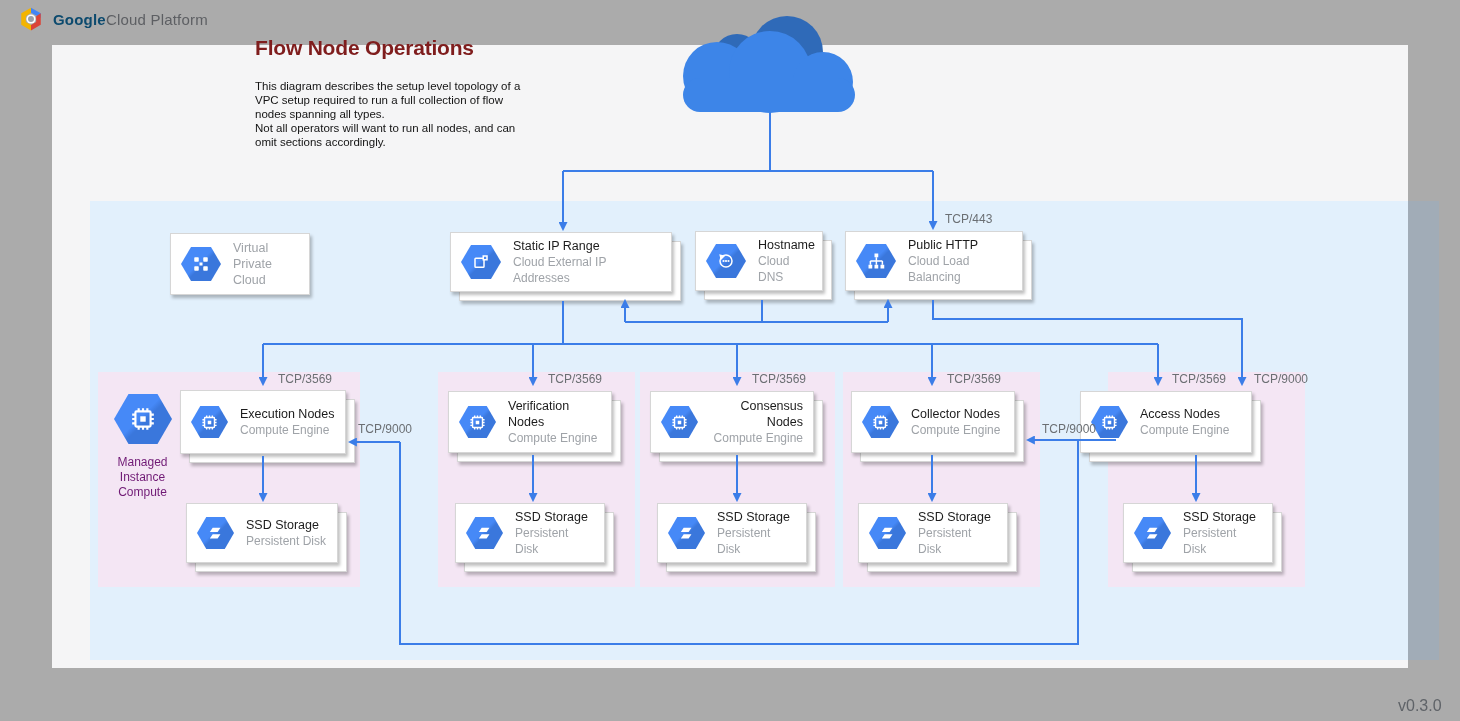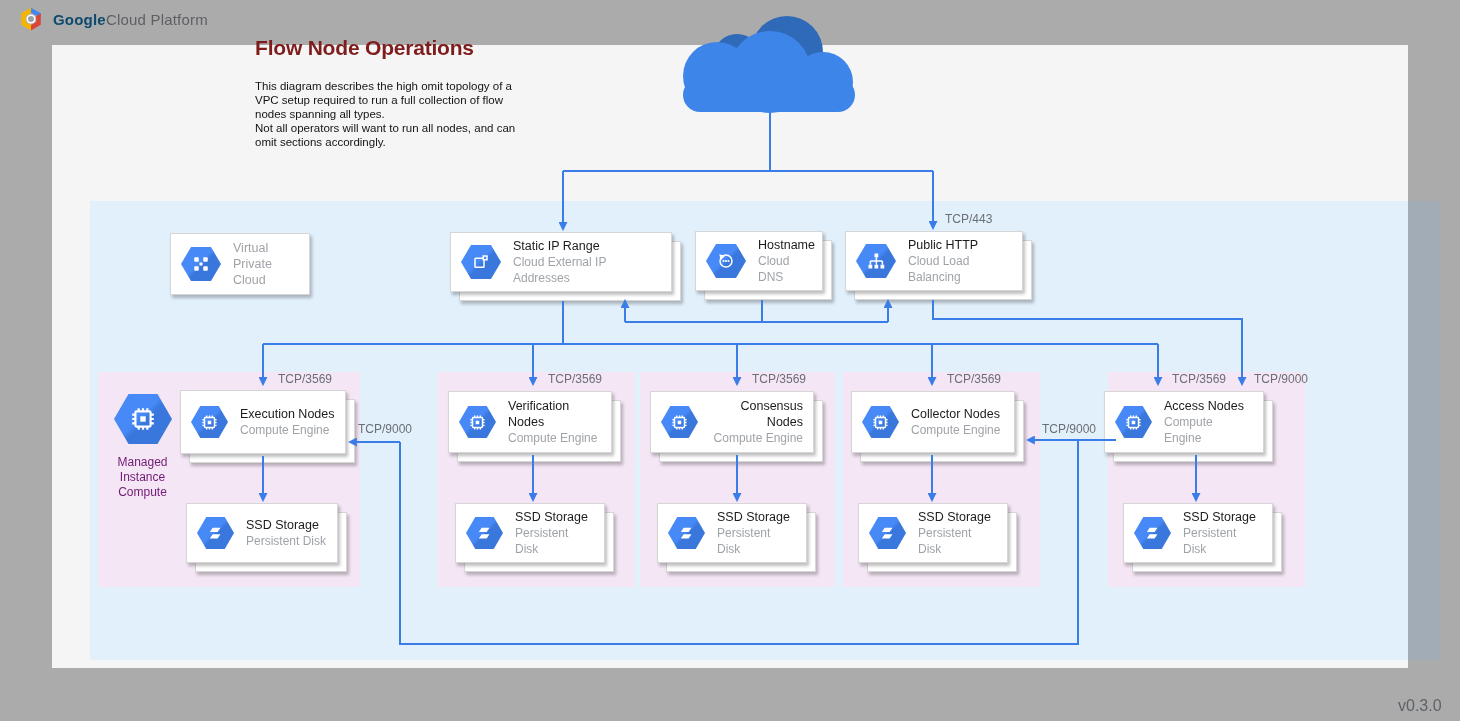--- a/index.html
+++ b/index.html
@@ -68,21 +68,21 @@
         <path d="M24 3 L6 13.5 V34.5 L24 45 V35 L14.5 29.5 V19 L24 12.5 z" fill="#f4b400"></path>
         <circle cx="24" cy="24" r="8.5" fill="#ffffff"></circle>
         <circle cx="24" cy="24" r="5.5" fill="#9aa0a6"></circle>
       </svg>
     </span>
     <span class="brand-text"><b>Google</b><span>Cloud Platform</span></span>
   </div>
 
   <div class="doc-title">Flow Node Operations</div>
   <div class="doc-desc">
-    <div>This diagram describes the high omit topology of a</div>
+    <div>This diagram describes the setup level topology of a</div>
     <div>VPC setup required to run a full collection of flow</div>
     <div>nodes spanning all types.</div>
     <div>Not all operators will want to run all nodes, and can</div>
     <div>omit sections accordingly.</div>
   </div>
 
   <div class="vpc-zone"></div>
   <div class="vpc-zone-edge"></div>
 
   <div class="node-section" style="left:98px;width:262px;"></div>
@@ -250,21 +250,21 @@
             </g>
             <rect x="9.5" y="9.5" width="5" height="5" fill="#fff"></rect>
           </svg>
       </span>
       <span class="card-txt">
         <span class="card-title">Collector Nodes</span>
         <span class="card-sub">Compute Engine</span>
       </span>
     </div>
   </div>
-  <div class="stack" style="left:1104px;top:391px;width:160px;height:62px;">
+  <div class="stack" style="left:1080px;top:391px;width:160px;height:62px;padding-left:12px;">
     <div class="card back"></div>
     <div class="card front">
       <span class="hex hex-sm">
         <svg width="17" height="17" viewBox="0 0 24 24">
             <g fill="none" stroke="#fff" stroke-width="2">
               <rect x="5" y="5" width="14" height="14" rx="1"></rect>
               <path d="M8 5V2 M12 5V2 M16 5V2 M8 22V19 M12 22V19 M16 22V19 M5 8H2 M5 12H2 M5 16H2 M22 8H19 M22 12H19 M22 16H19"></path>
             </g>
             <rect x="9.5" y="9.5" width="5" height="5" fill="#fff"></rect>
           </svg>

